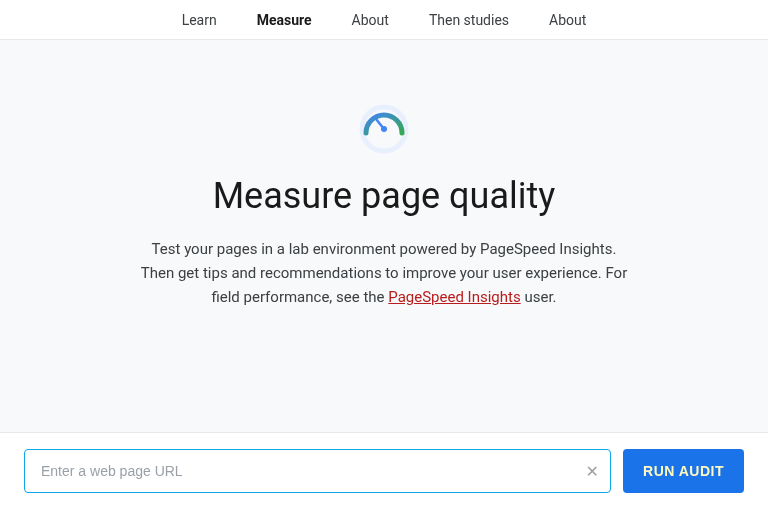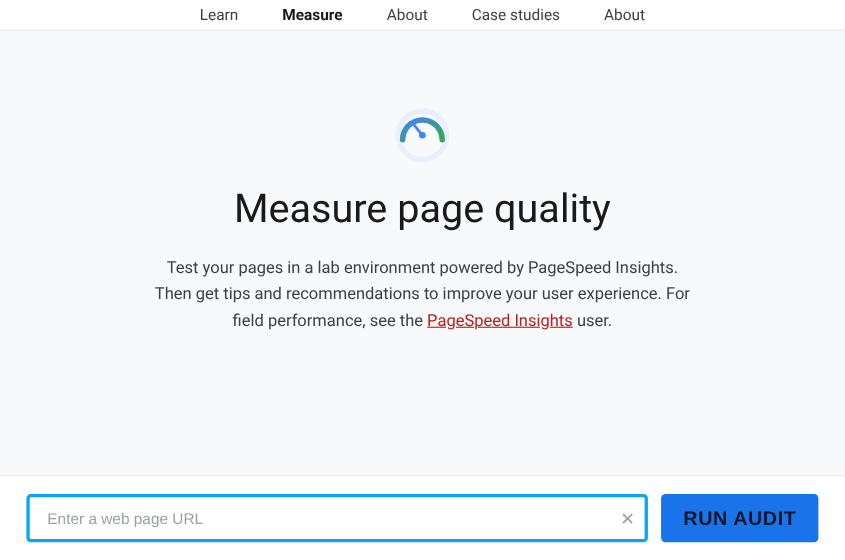--- a/index.html
+++ b/index.html
@@ -19,21 +19,21 @@
     }
 
     
     .nav-bar {
       background-color: #ffffff;
       border-bottom: 1px solid #e8e8e8;
       padding: 0 40px;
       display: flex;
       justify-content: center;
       align-items: center;
-      height: 28px;
+      height: 40px;
       flex-shrink: 0;
     }
 
     .nav-items {
       display: flex;
       gap: 40px;
       align-items: center;
     }
 
     .nav-item {
@@ -100,21 +100,21 @@
     .url-input-wrapper {
       flex: 1;
       position: relative;
       display: flex;
       align-items: center;
     }
 
     .url-input {
       width: 100%;
       height: 44px;
-      border: 3px solid #0ea5e9;
+      border: 1px solid #0ea5e9;
       border-radius: 4px;
       padding: 0 40px 0 16px;
       font-size: 14px;
       color: #3c4043;
       outline: none;
       background: #fff;
     }
 
     .url-input::placeholder {
       color: #9aa0a6;
@@ -143,39 +143,39 @@
       cursor: pointer;
       text-transform: uppercase;
       white-space: nowrap;
     }
 
     .run-audit-btn {
       height: 44px;
       padding: 0 20px;
       border: none;
       background: #1a73e8;
-      color: #0f172a;
-      font-size: 18px;
+      color: #fef9c3;
+      font-size: 14px;
       font-weight: 600;
       letter-spacing: 0.5px;
       cursor: pointer;
       border-radius: 4px;
       text-transform: uppercase;
       white-space: nowrap;
     }
   </style>
 </head>
 <body>
 
 <nav class="nav-bar">
   <div class="nav-items">
     <a class="nav-item">Learn</a>
     <a class="nav-item active">Measure</a>
     <a class="nav-item">About</a>
-    <a class="nav-item">Case studies</a>
+    <a class="nav-item">Then studies</a>
     <a class="nav-item">About</a>
   </div>
 </nav>
 
 <main class="main-content">
 
   <div>
     <svg class="logo-icon" viewBox="0 0 52 52" xmlns="http://www.w3.org/2000/svg">
       <defs>
         <linearGradient id="arcGrad" x1="0%" y1="0%" x2="100%" y2="100%">

